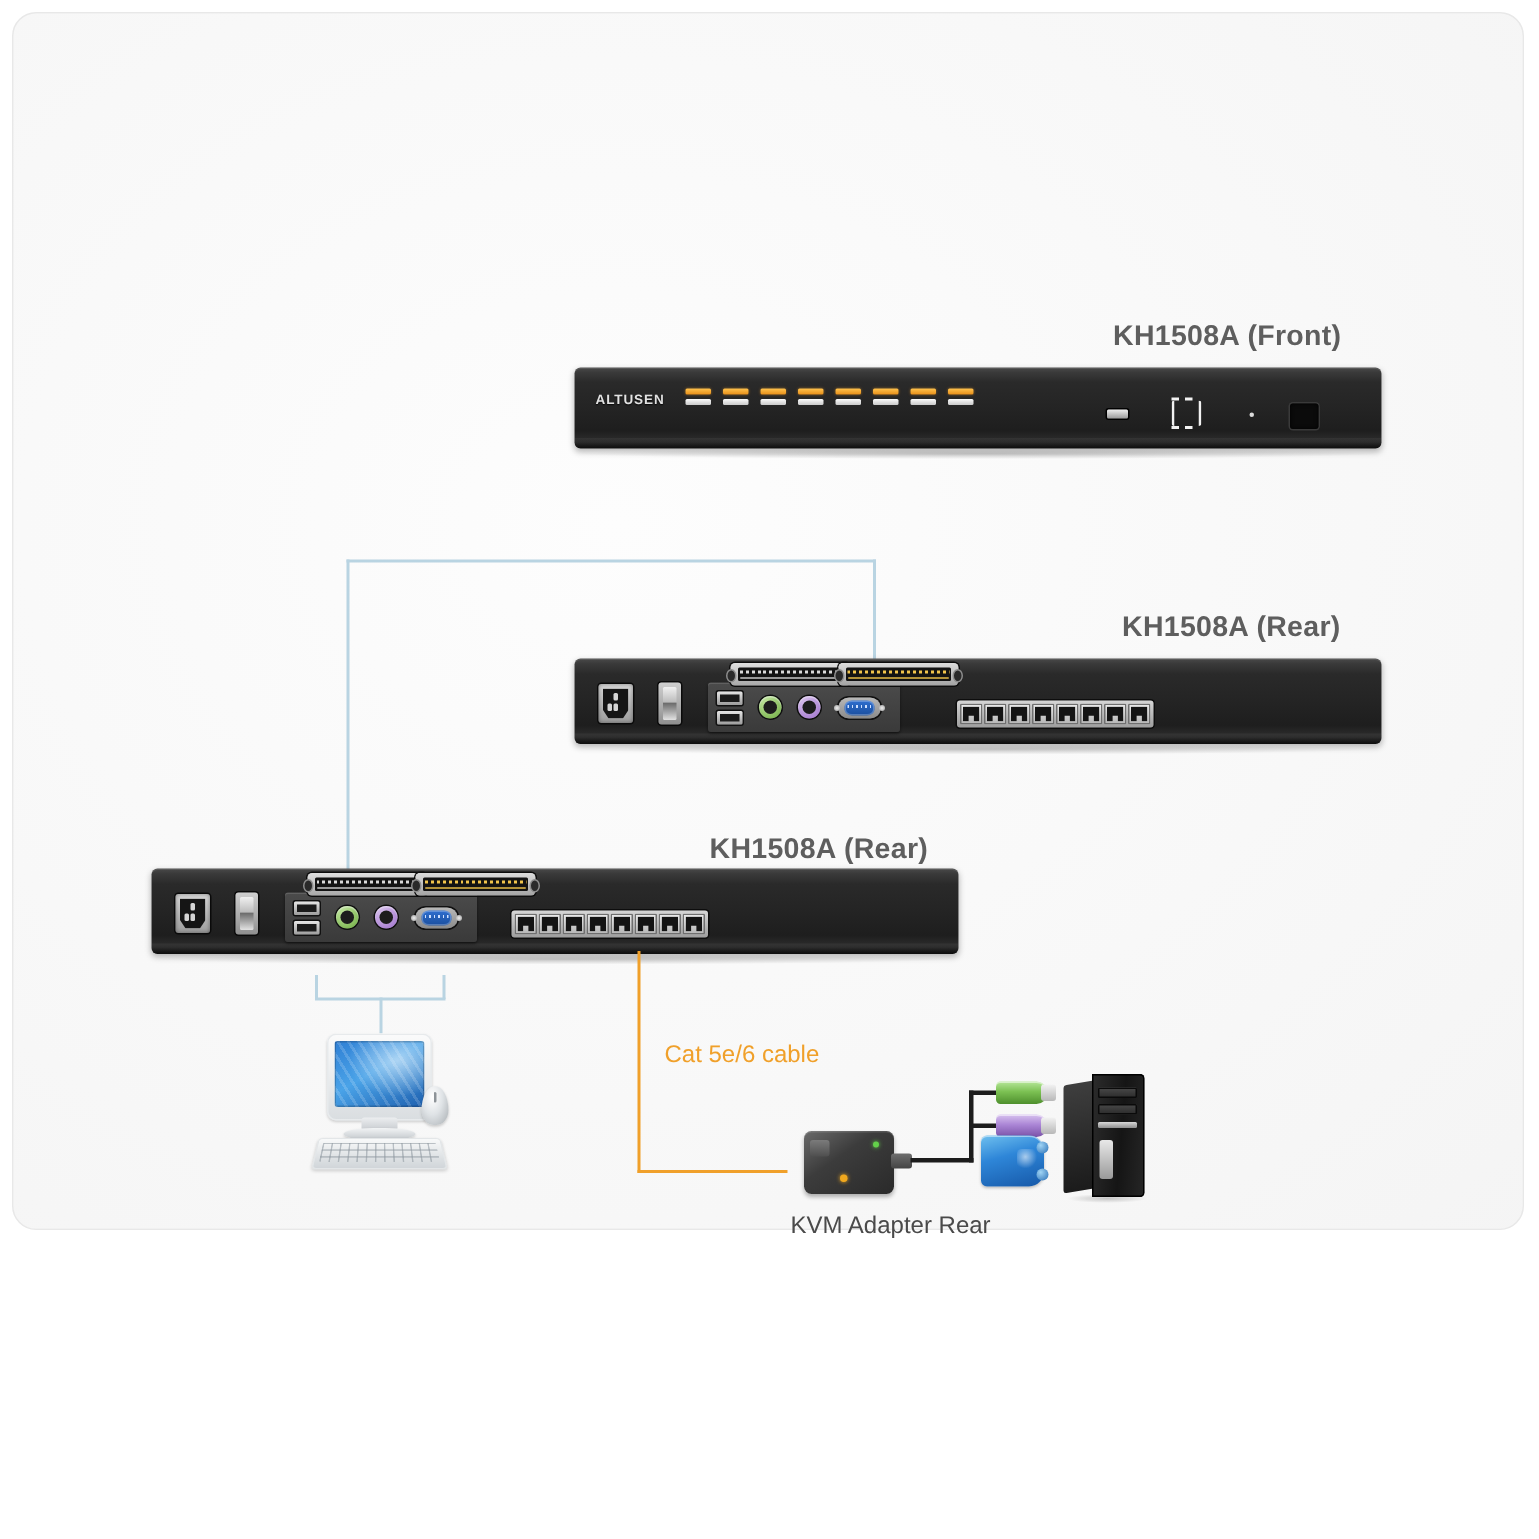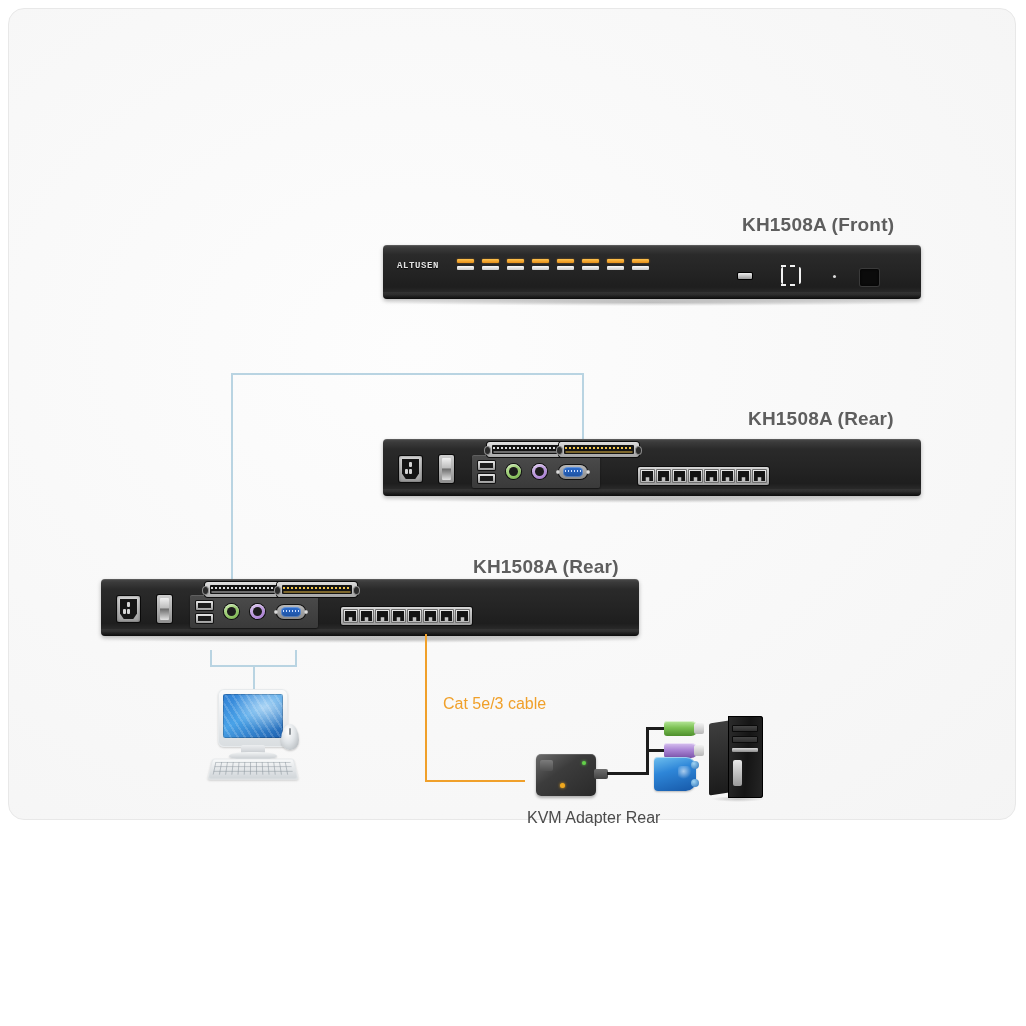--- a/index.html
+++ b/index.html
@@ -60,21 +60,21 @@
   .chassis-shadow {
     position: absolute;
     height: 7px;
     border-radius: 50%;
     background: radial-gradient(ellipse at center, rgba(0,0,0,0.18) 0%, rgba(0,0,0,0) 72%);
   }
 
   
   .brand {
     position: absolute;
-    font-family: Liberation Mono, monospace;
+    font-family: Liberation Sans, sans-serif;
     font-size: 9px;
     font-weight: bold;
     color: #e2e2e2;
     letter-spacing: 0.6px;
     text-shadow: 0 1px 1px rgba(0,0,0,0.9);
   }
   .led-group { position: absolute; display: flex; gap: 8px; }
   .led-pair { width: 17px; }
   .led-top {
     height: 4px;
@@ -598,21 +598,21 @@
       <div class="mon-screen"></div>
     </div>
     <div class="mon-neck" style="left:232px; top:736px;"></div>
     <div class="mon-base" style="left:220px; top:743px;"></div>
     <div class="keyboard" style="left:201px; top:748px;"></div>
     <div class="mouse" style="left:272px; top:715px;"></div>
 
     <div class="wire wire-v wire-o" style="left:416px; top:625px; height:148px;"></div>
     <div class="wire wire-h wire-o" style="left:416px; top:771px; width:100px;"></div>
 
-    <div class="label-orange" style="left:434px; top:686px;">Cat 5e/3 cable</div>
+    <div class="label-orange" style="left:434px; top:686px;">Cat 5e/6 cable</div>
 
     <div class="kvm-box" style="left:527px; top:745px;">
       <div class="kvm-face"></div>
       <div class="kvm-led-green"></div>
       <div class="kvm-led-amber"></div>
     </div>
     <div class="kvm-stub" style="left:585px; top:760px;"></div>
 
     <div class="kvm-wire" style="left:598px; top:763px; width:42px; height:3px;"></div>
     <div class="kvm-wire" style="left:637px; top:718px; width:3px; height:48px;"></div>

